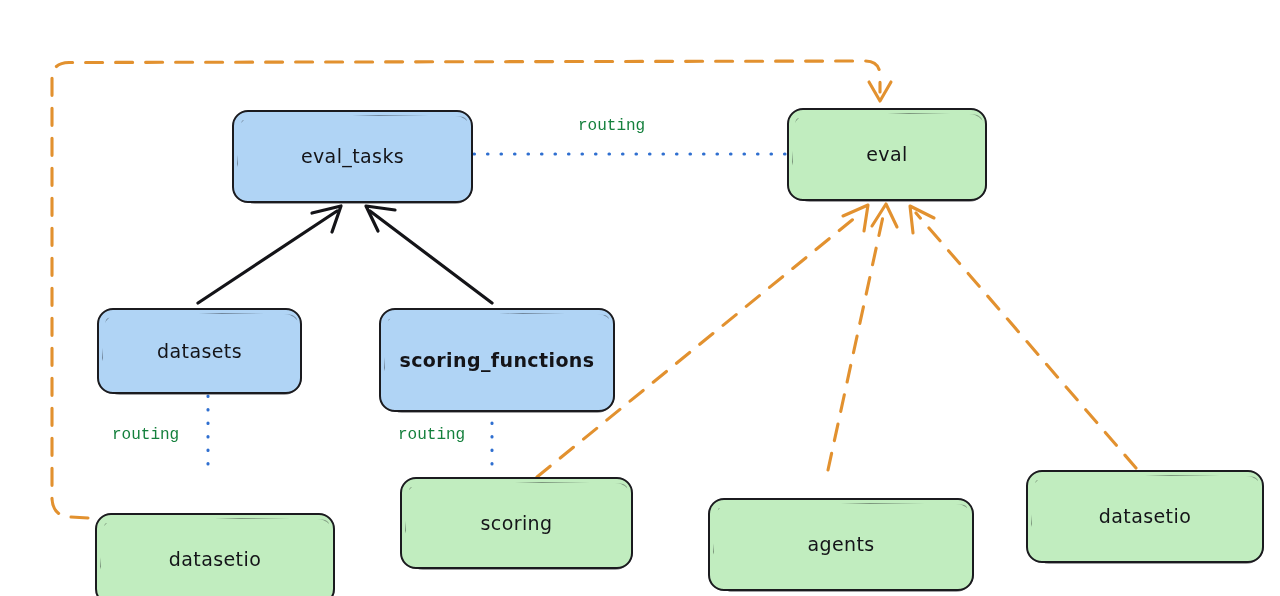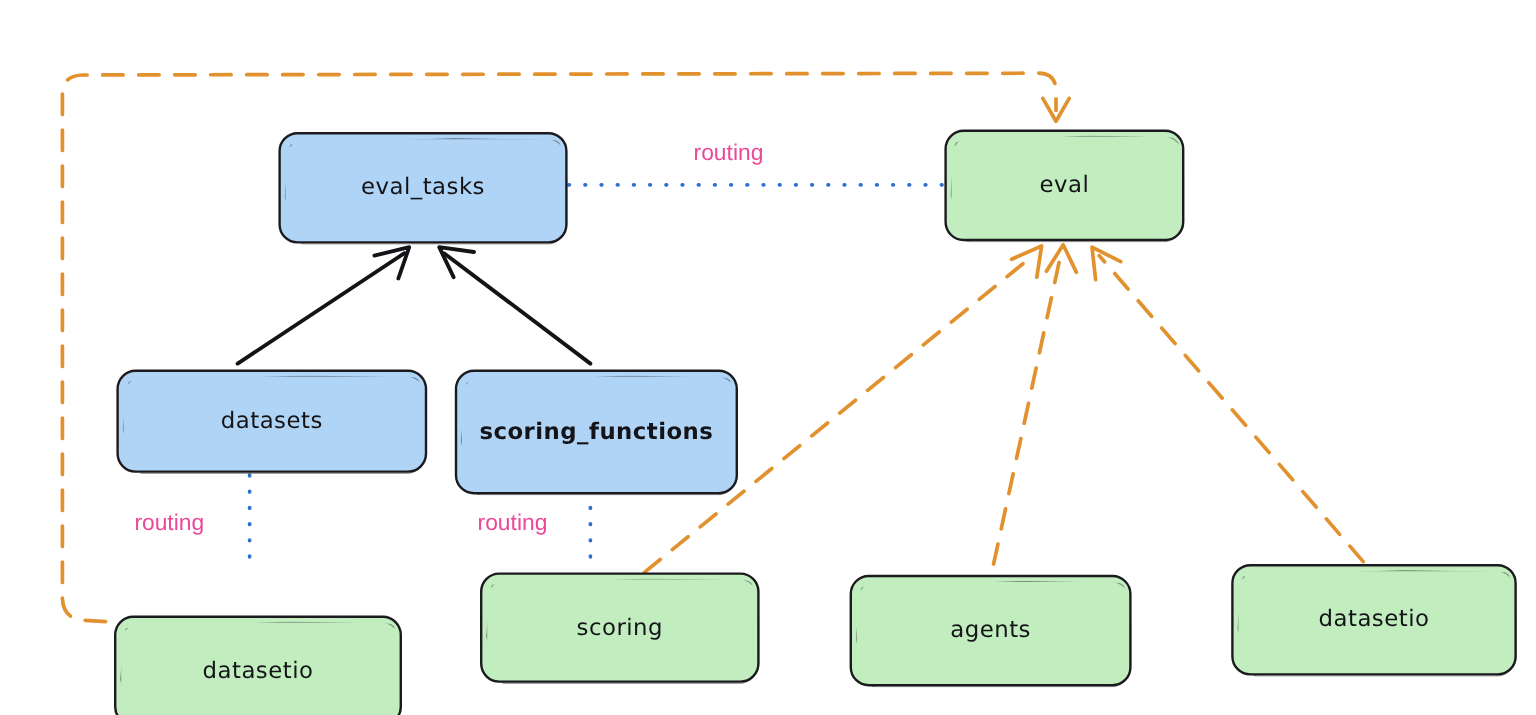--- a/index.html
+++ b/index.html
@@ -56,23 +56,23 @@
     bottom: -3px;
     border: 1.4px solid rgba(25,25,30,0.55);
     border-radius: 18px;
     pointer-events: none;
     clip-path: polygon(0% 55%, 6% 100%, 100% 100%, 100% 40%, 97% 2%, 60% 0%, 2% 6%);
     opacity: 0.75;
   }
 
   .edge-label {
     position: absolute;
-    font-family: Liberation Sans, sans-serif;
-    font-size: 19px;
-    color: #ec4899;
+    font-family: Liberation Mono, monospace;
+    font-size: 16px;
+    color: #15803d;
     white-space: nowrap;
     z-index: 4;
   }
 </style>
 </head>
 <body>
 
 <div id="canvas">
 
   <svg id="edges" viewBox="0 0 1280 596">
@@ -122,37 +122,37 @@
   </svg>
 
   <div class="node blue" style="left:232px; top:110px; width:241px; height:93px;">
     <span class="node-label">eval_tasks</span>
   </div>
 
   <div class="node green" style="left:787px; top:108px; width:200px; height:93px;">
     <span class="node-label">eval</span>
   </div>
 
-  <div class="node blue" style="left:97px; top:308px; width:259px; height:86px;">
+  <div class="node blue" style="left:97px; top:308px; width:205px; height:86px;">
     <span class="node-label">datasets</span>
   </div>
 
   <div class="node blue" style="left:379px; top:308px; width:236px; height:104px;font-weight:bold;">
     <span class="node-label">scoring_functions</span>
   </div>
 
   <div class="node green" style="left:95px; top:477px; width:240px; height:92px;margin-top:36px;">
     <span class="node-label">datasetio</span>
   </div>
 
   <div class="node green" style="left:400px; top:477px; width:233px; height:92px;">
     <span class="node-label">scoring</span>
   </div>
 
-  <div class="node green" style="left:708px; top:479px; width:235px; height:93px;">
+  <div class="node green" style="left:708px; top:498px; width:266px; height:93px;">
     <span class="node-label">agents</span>
   </div>
 
   <div class="node green" style="left:1026px; top:470px; width:238px; height:93px;">
     <span class="node-label">datasetio</span>
   </div>
 
   <div class="edge-label" style="left:578px; top:117px;">routing</div>
 
   <div class="edge-label" style="left:112px; top:426px;">routing</div>

